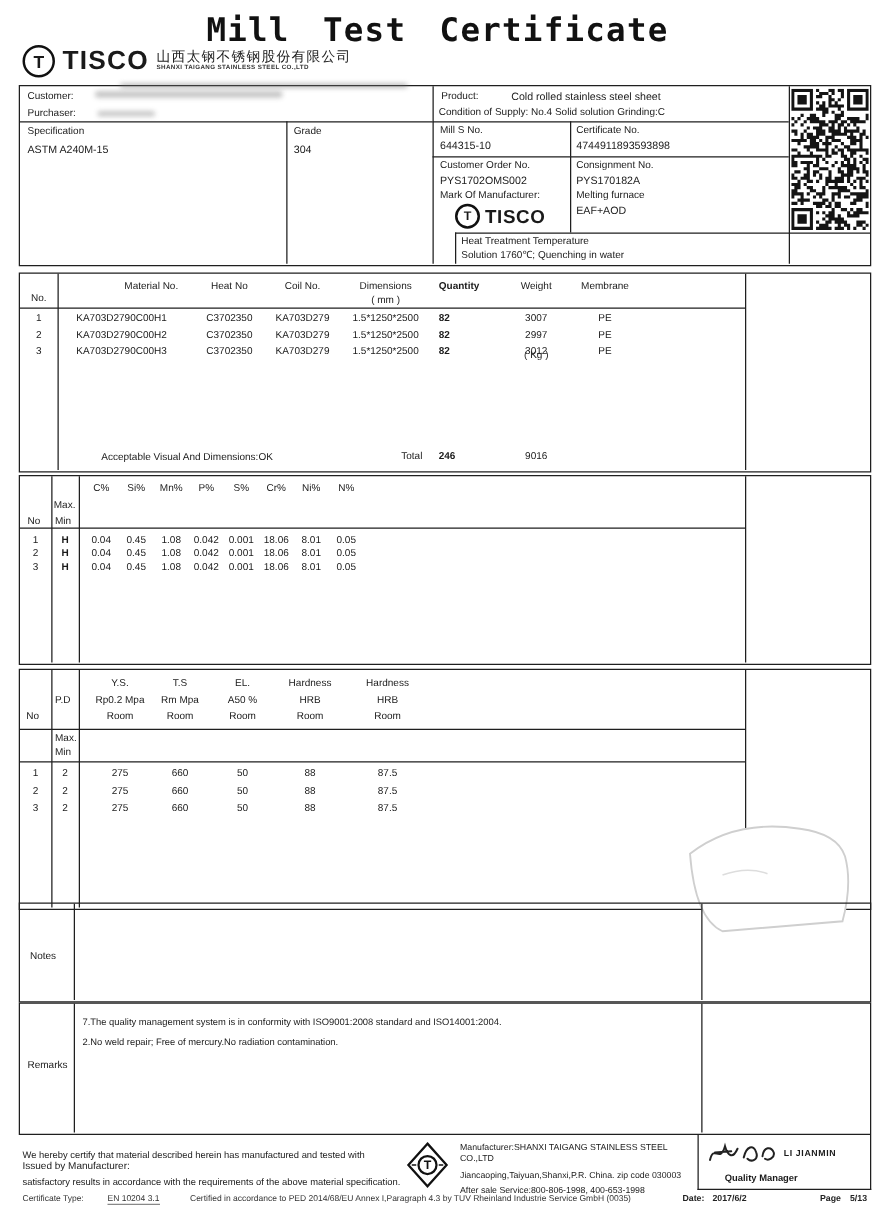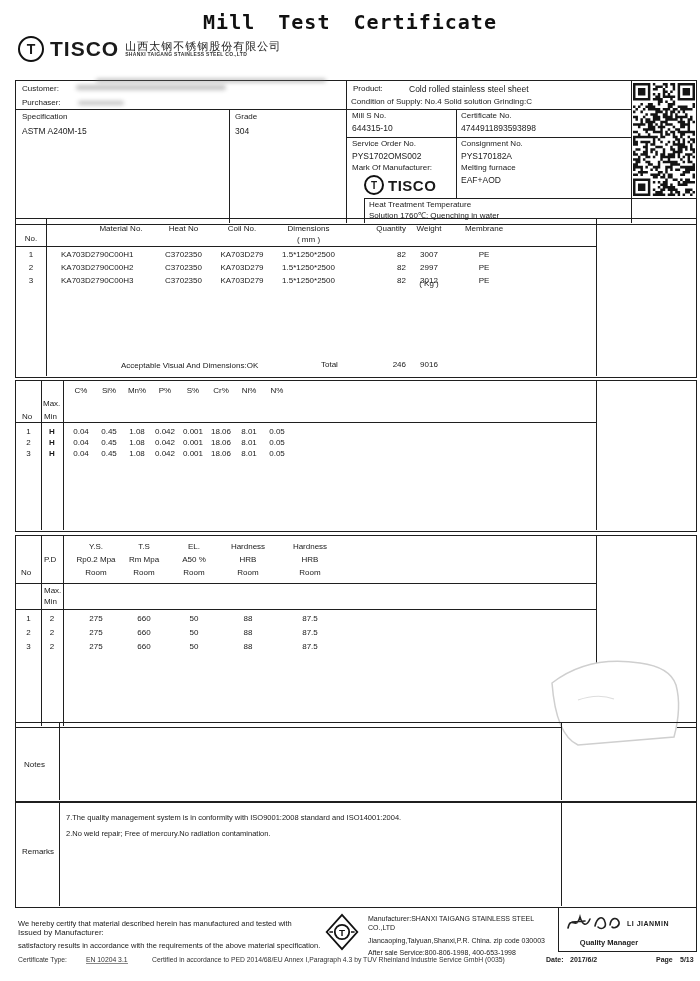--- a/index.html
+++ b/index.html
@@ -4,30 +4,30 @@
 <style>
   html,body{margin:0;padding:0;background:#e8e8e8;}
   .page{position:relative;width:700px;height:981px;background:#fff;font-family:"Liberation Sans",sans-serif;color:#1a1a1a;overflow:hidden;}
   .abs{position:absolute;}
   .box{position:absolute;border:1.6px solid #1f1f1f;box-sizing:border-box;}
   .hline{position:absolute;background:#1f1f1f;height:1px;}
   .vline{position:absolute;background:#1f1f1f;width:1px;}
   .lbl{font-size:8px;line-height:1.2;white-space:nowrap;}
   .val{font-size:8.5px;line-height:1.2;white-space:nowrap;}
   .b{font-weight:bold;}
-  .title{left:0;right:0;top:10px;text-align:center;font-family:"DejaVu Sans Mono",monospace;font-weight:bold;font-size:20px;letter-spacing:1px;word-spacing:10px;color:#111;}
+  .title{left:0;right:0;top:10px;text-align:center;font-family:"DejaVu Sans Mono",monospace;font-weight:bold;font-size:26px;letter-spacing:1px;word-spacing:10px;color:#111;}
   
   .prow{position:absolute;left:0;width:580px;height:12px;font-size:8px;}
   .pc-no{position:absolute;left:0;width:30px;text-align:center;}
   .pc-mat{position:absolute;left:45px;width:120px;}
   .pc-mat-h{position:absolute;left:45px;width:120px;text-align:center;}
   .pc-heat{position:absolute;left:135px;width:65px;text-align:center;}
   .pc-coil{position:absolute;left:195px;width:62px;text-align:center;}
   .pc-dim{position:absolute;left:250px;width:85px;text-align:center;}
-  .pc-qty{position:absolute;left:335px;width:55px;text-align:right;}
+  .pc-qty{position:absolute;left:335px;width:55px;text-align:left;font-weight:bold;}
   .pc-wt{position:absolute;left:388px;width:50px;text-align:center;}
   .pc-mem{position:absolute;left:438px;width:60px;text-align:center;}
   
   .cc{position:absolute;width:30px;text-align:center;font-size:8px;}
   
   .mc{position:absolute;width:64px;text-align:center;font-size:8px;}
   .tiny{font-size:7.5px;line-height:1.25;}
   .smudge{position:absolute;background:#777;filter:blur(2px);opacity:.45;border-radius:3px;}
 </style>
 </head>
@@ -39,21 +39,21 @@
 
   <div class="abs" style="left:18px;top:36px;display:flex;align-items:center;gap:6px;">
     <div style="width:22px;height:22px;border:2.5px solid #111;border-radius:50%;display:flex;align-items:center;justify-content:center;font-weight:bold;font-size:14px;">T</div>
     <div style="font-weight:bold;font-size:21px;letter-spacing:1px;">TISCO</div>
     <div style="display:flex;flex-direction:column;line-height:1;">
       <span style="font-size:11px;font-weight:normal;letter-spacing:1px;">山西太钢不锈钢股份有限公司</span>
       <span style="font-size:5px;font-weight:bold;letter-spacing:.3px;color:#333;">SHANXI TAIGANG STAINLESS STEEL CO.,LTD</span>
     </div>
   </div>
 
-  <div class="box" style="left:15px;top:68px;width:682px;height:145px;margin-top:12px;">
+  <div class="box" style="left:15px;top:68px;width:682px;height:145px;">
 
     <div class="vline" style="left:330px;top:0;height:142px;"></div>
 
     <span class="abs lbl" style="left:6px;top:3px;">Customer:</span>
     <div class="smudge" style="left:60px;top:4px;width:150px;height:5px;"></div>
     <div class="smudge" style="left:80px;top:-2px;width:230px;height:3px;opacity:.6;"></div>
     <span class="abs lbl" style="left:6px;top:17px;">Purchaser:</span>
     <div class="smudge" style="left:62px;top:20px;width:46px;height:4px;"></div>
     <div class="hline" style="left:0;top:28px;width:330px;"></div>
     <div class="vline" style="left:213px;top:28px;height:114px;"></div>
@@ -66,21 +66,21 @@
     <span class="abs val" style="left:393px;top:3px;">Cold rolled stainless steel sheet</span>
     <span class="abs lbl" style="left:335px;top:16px;">Condition of Supply: No.4 Solid solution Grinding:C</span>
     <div class="hline" style="left:330px;top:28px;width:285px;"></div>
     <div class="vline" style="left:440px;top:28px;height:28px;"></div>
     <span class="abs lbl" style="left:336px;top:30px;">Mill S No.</span>
     <span class="abs val" style="left:336px;top:42px;">644315-10</span>
     <span class="abs lbl" style="left:445px;top:30px;">Certificate No.</span>
     <span class="abs val" style="left:445px;top:42px;">4744911893593898</span>
     <div class="hline" style="left:330px;top:56px;width:285px;"></div>
     <div class="vline" style="left:440px;top:56px;height:61px;"></div>
-    <span class="abs lbl" style="left:336px;top:58px;">Service Order No.</span>
+    <span class="abs lbl" style="left:336px;top:58px;">Customer Order No.</span>
     <span class="abs val" style="left:336px;top:70px;">PYS1702OMS002</span>
     <span class="abs lbl" style="left:336px;top:82px;">Mark Of Manufacturer:</span>
     <div class="abs" style="left:348px;top:94px;display:flex;align-items:center;gap:4px;">
       <div style="width:16px;height:16px;border:2px solid #111;border-radius:50%;display:flex;align-items:center;justify-content:center;font-weight:bold;font-size:10px;">T</div>
       <span style="font-weight:bold;font-size:15px;letter-spacing:.5px;">TISCO</span>
     </div>
     <span class="abs lbl" style="left:445px;top:58px;">Consignment No.</span>
     <span class="abs val" style="left:445px;top:70px;">PYS170182A</span>
     <span class="abs lbl" style="left:445px;top:82px;">Melting furnace</span>
     <span class="abs val" style="left:445px;top:94px;">EAF+AOD</span>
@@ -132,21 +132,21 @@
     <div class="prow" style="top:57px;">
       <span class="pc-no">3</span>
       <span class="pc-mat">KA703D2790C00H3</span>
       <span class="pc-heat">C3702350</span>
       <span class="pc-coil">KA703D279</span>
       <span class="pc-dim">1.5*1250*2500</span>
       <span class="pc-qty">82</span>
       <span class="pc-wt">3012</span>
       <span class="pc-mem">PE</span>
     </div>
-    <span class="abs lbl" style="left:65px;top:142px;margin-left:40px;">Acceptable Visual And Dimensions:OK</span>
+    <span class="abs lbl" style="left:65px;top:142px;">Acceptable Visual And Dimensions:OK</span>
     <span class="abs lbl" style="left:305px;top:141px;">Total</span>
     <span class="abs lbl pc-qty" style="top:141px;">246</span>
     <span class="abs lbl pc-wt" style="top:141px;">9016</span>
   </div>
 
   <div class="box" style="left:15px;top:380px;width:682px;height:152px;">
     <div class="vline" style="left:25px;top:0;height:149px;"></div>
     <div class="vline" style="left:47px;top:0;height:149px;"></div>
     <div class="vline" style="left:580px;top:0;height:149px;"></div>
     <span class="cc lbl" style="left:50px;top:5px;">C%</span>

